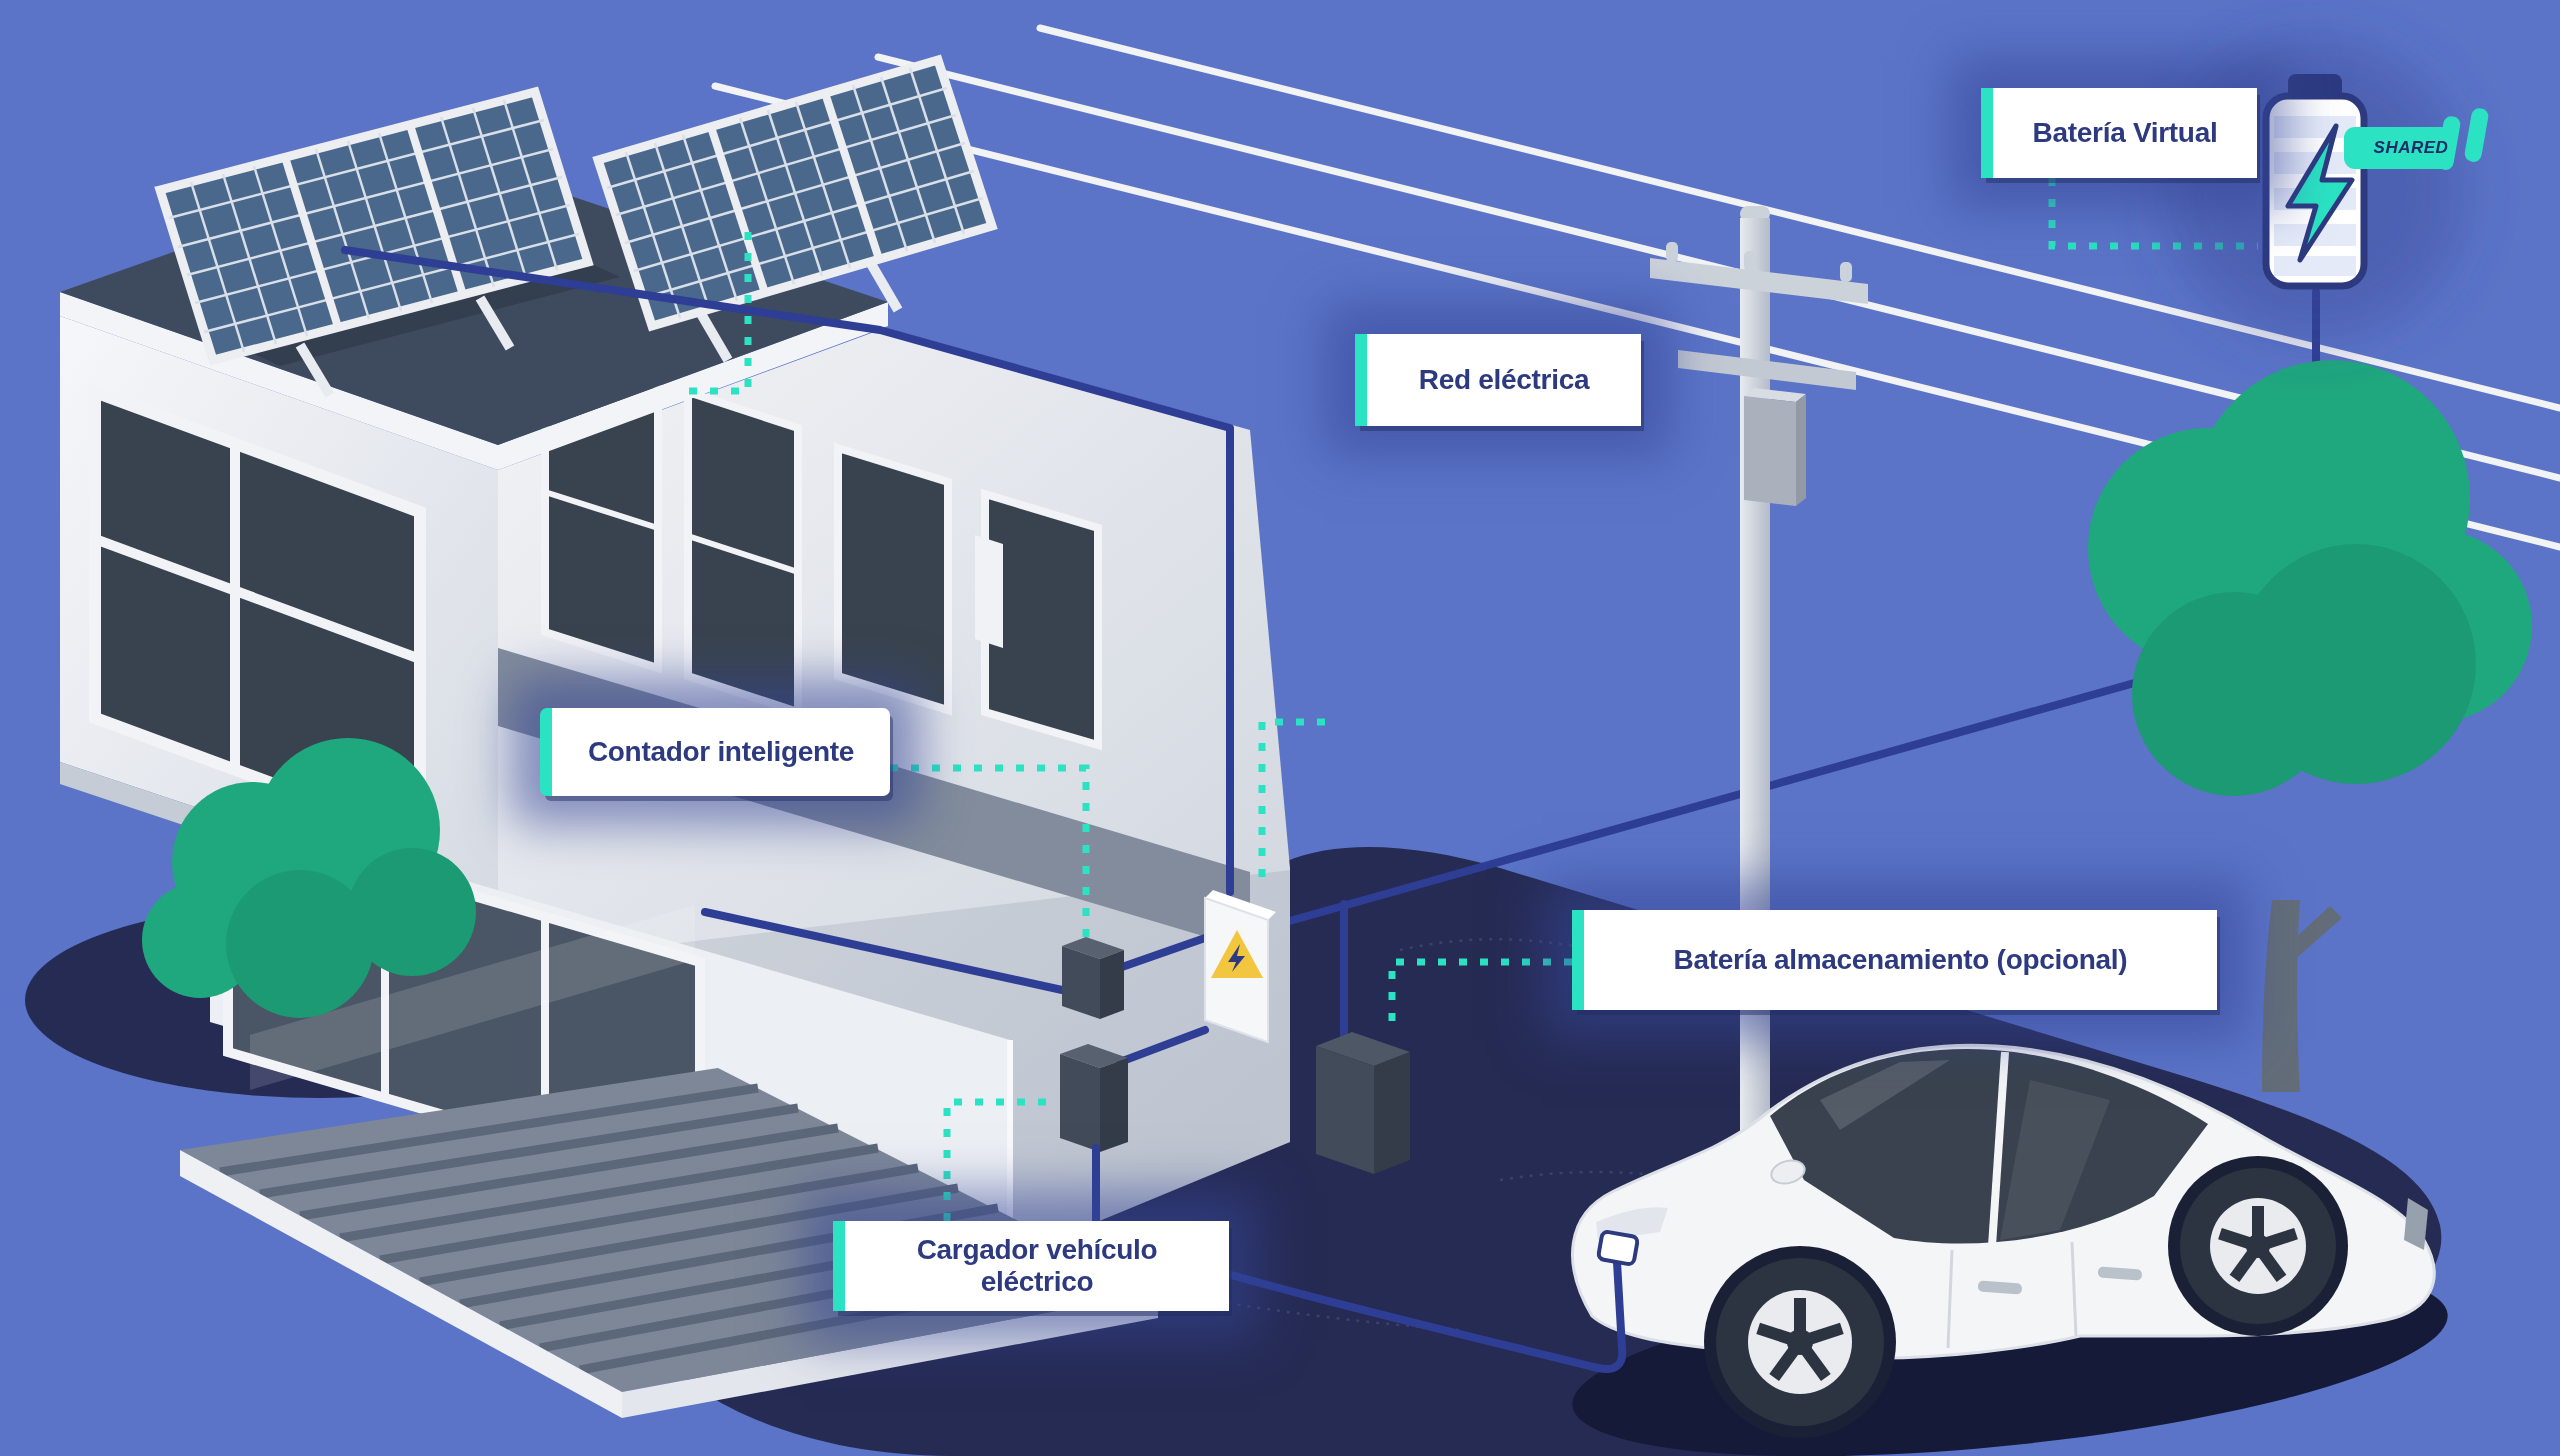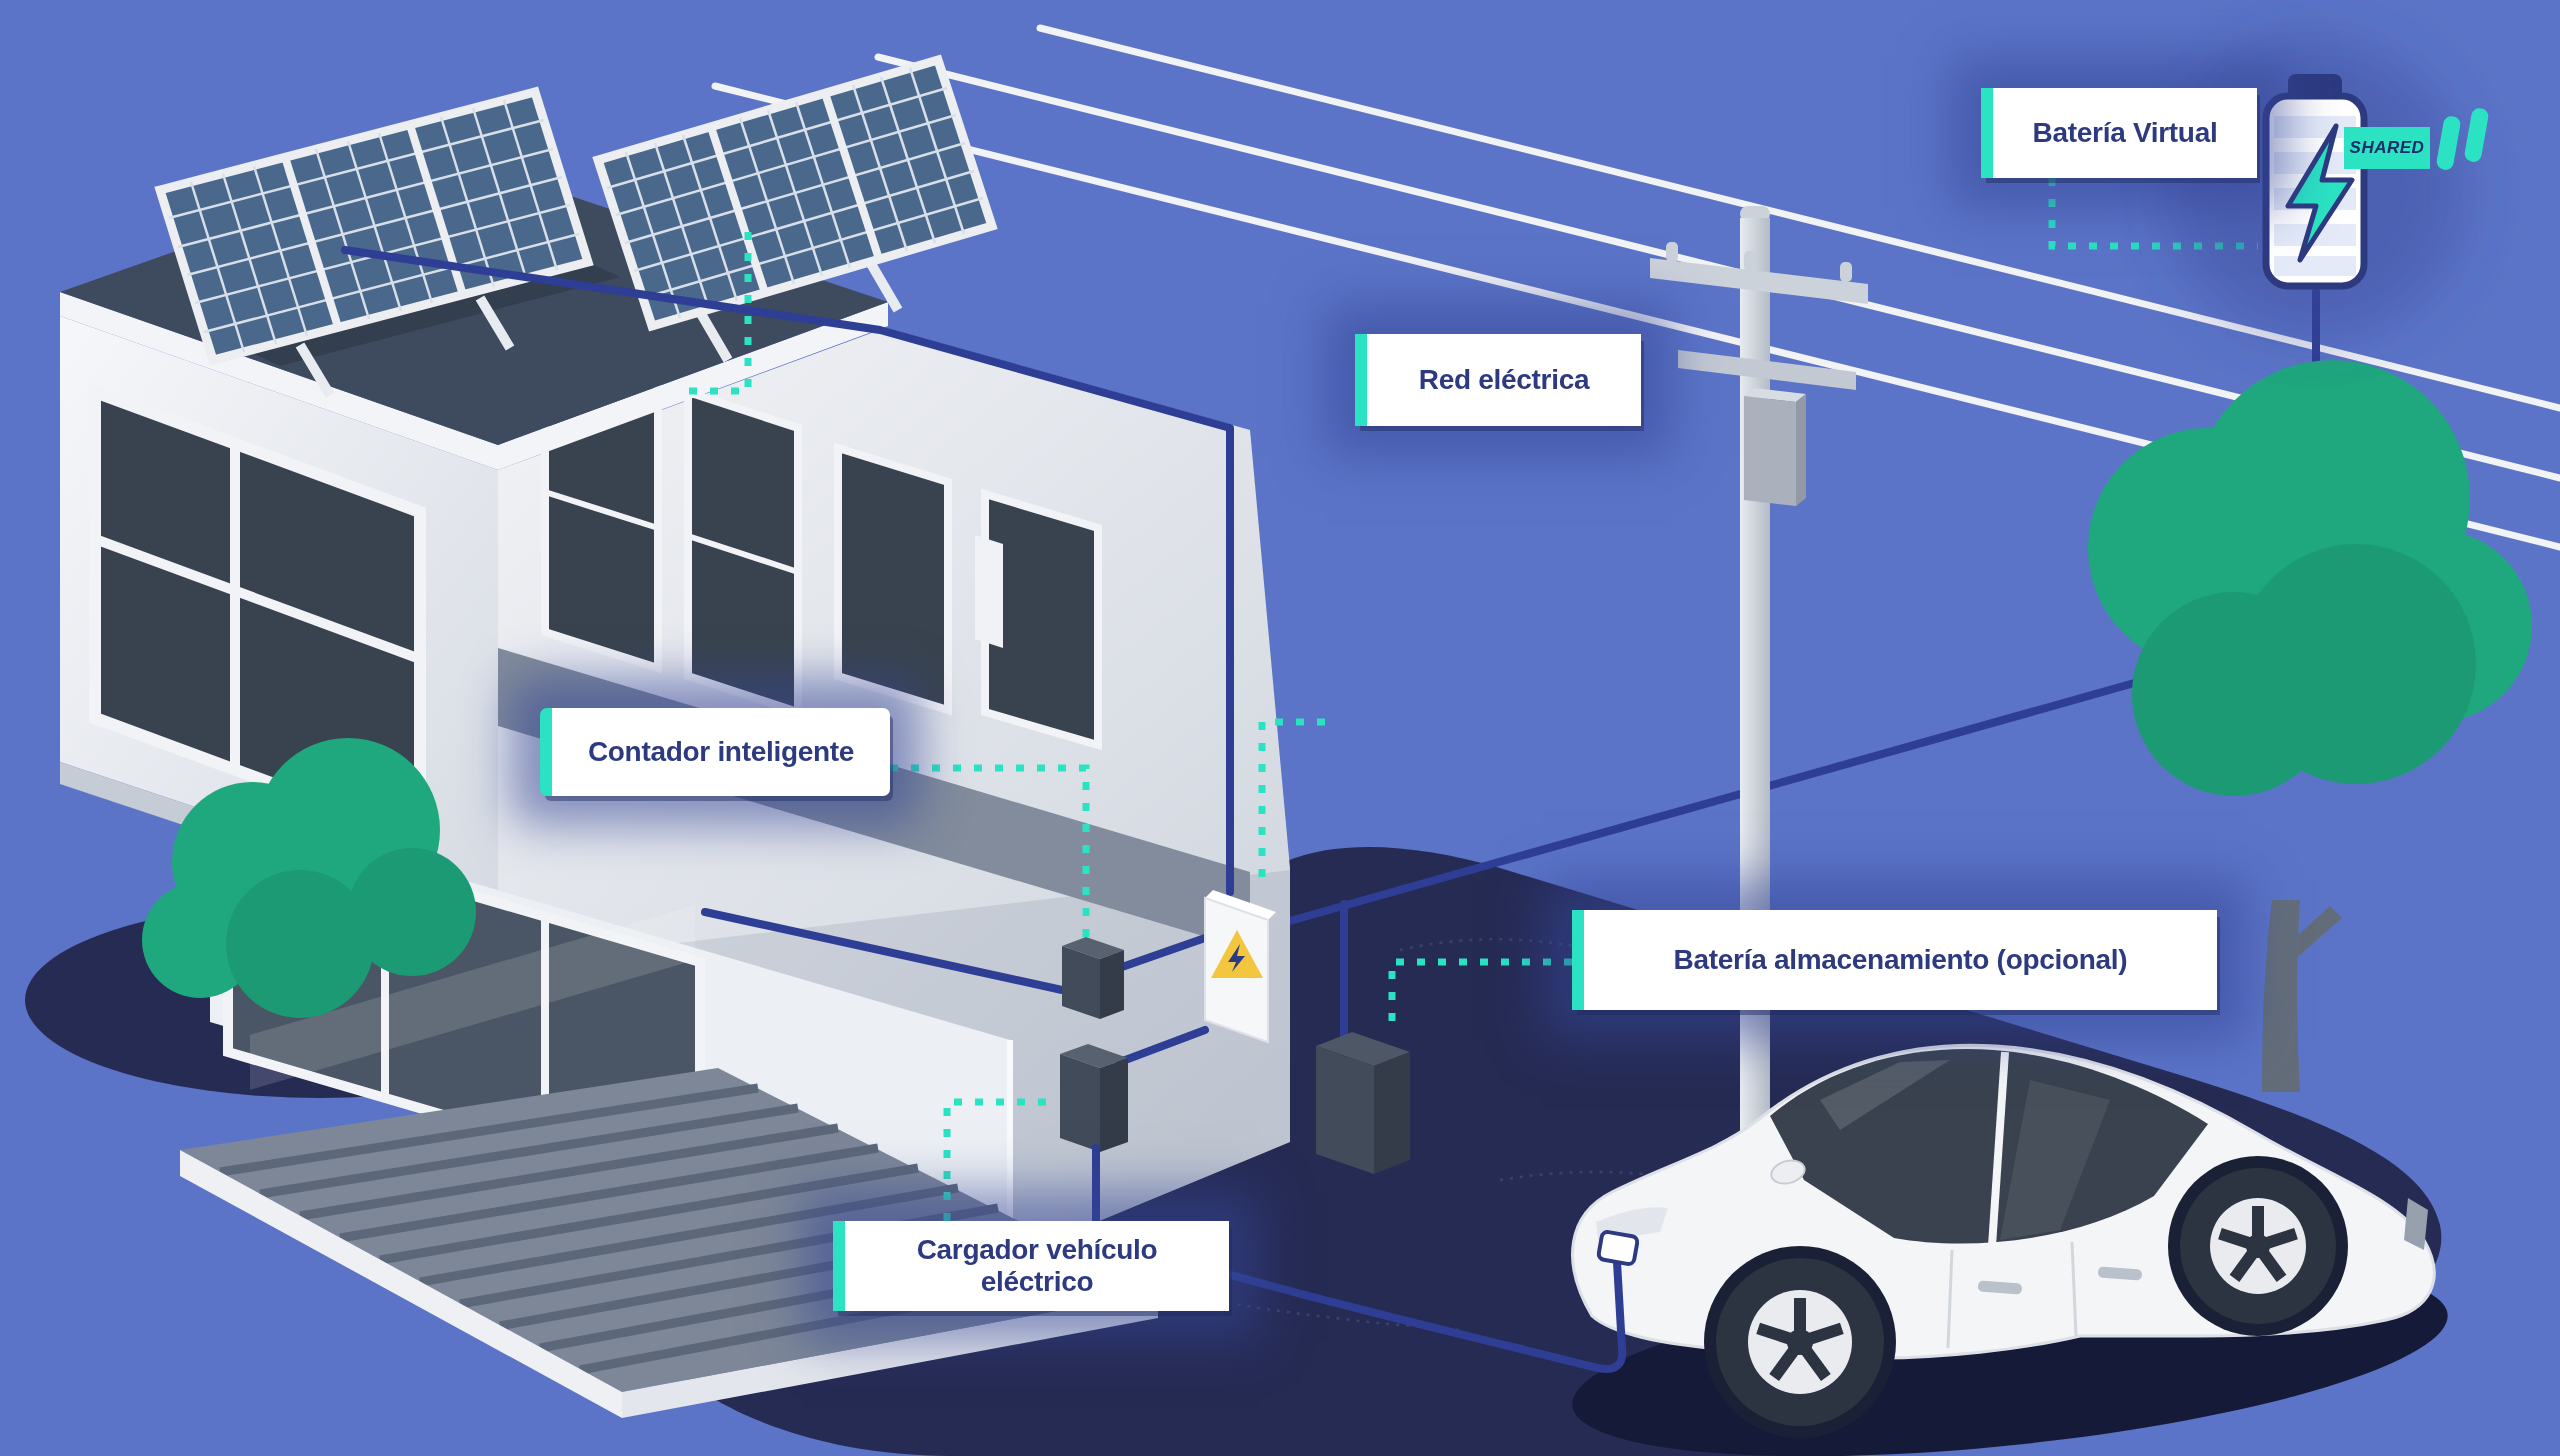--- a/index.html
+++ b/index.html
@@ -12,23 +12,23 @@
   #scene{position:absolute;inset:0;}
   .label{
     position:absolute; background:var(--white); border-left:12px solid var(--accent);
     color:var(--label-text); font-weight:700; font-size:28px; letter-spacing:-0.3px;
     display:flex; align-items:center; justify-content:center; text-align:center;
     box-shadow: 4px 6px 0 -1px rgba(31,42,96,.45), 0 0 46px 30px rgba(52,70,150,.55);
     box-sizing:border-box; padding:0 14px;
   }
   .shared-badge{
     position:absolute; left:2344px; top:127px; width:86px; height:42px;
-    background:var(--accent); border-radius:0; color:#1d2b66;
+    background:var(--accent); border-radius:11px; color:#1d2b66;
     font-style:italic; font-weight:700; font-size:17px; letter-spacing:0.5px;
-    display:flex; align-items:center; justify-content:center;
+    display:flex; align-items:center; justify-content:center;padding-left:24px;
   }
   .dash{stroke:var(--accent);stroke-width:7;stroke-dasharray:8 13;fill:none;}
   .wire{stroke:var(--wire);stroke-width:8;fill:none;stroke-linejoin:round;stroke-linecap:round;}
   .pline{stroke:#f2f3f5;stroke-width:7;stroke-linecap:round;fill:none;}
   .green{fill:var(--green);}
   .green-dk{fill:#1c9a74;}
   .gridln{stroke:#d8dfe8;stroke-width:2.5;}
   .divln{stroke:#eceef2;stroke-width:8;}
   .slat{stroke:#5c6779;stroke-width:9;}
   .contour{stroke:rgba(190,205,245,.14);stroke-width:2.5;fill:none;stroke-dasharray:3 7;}

